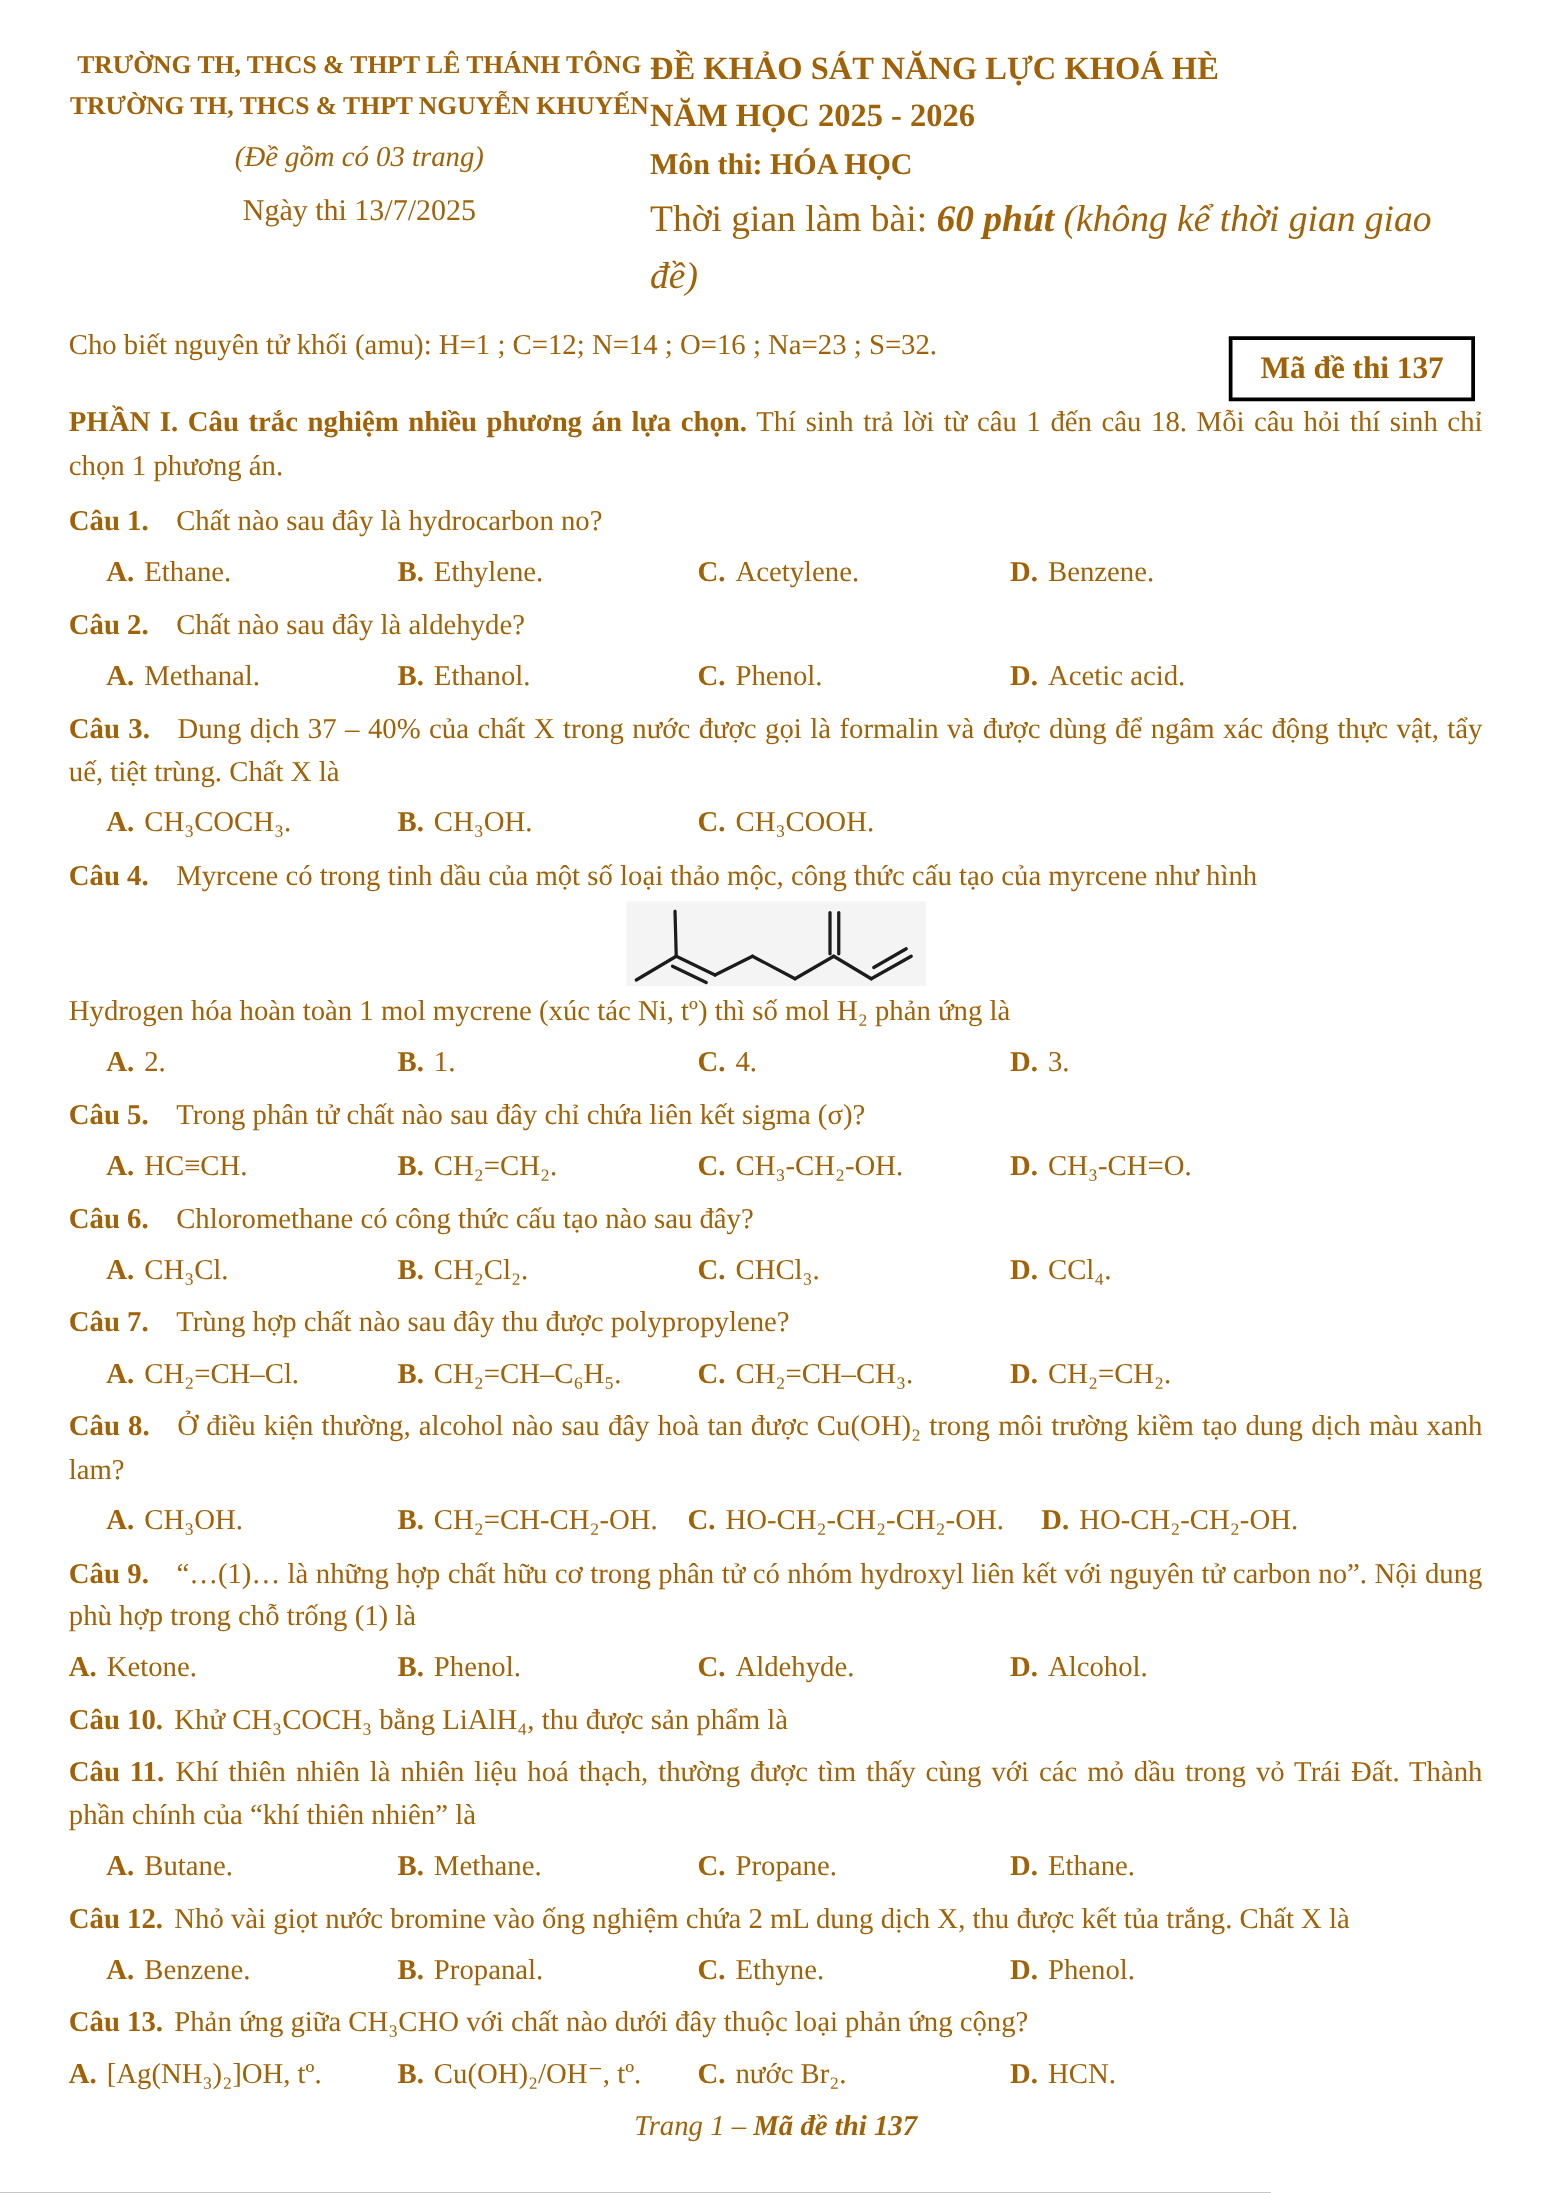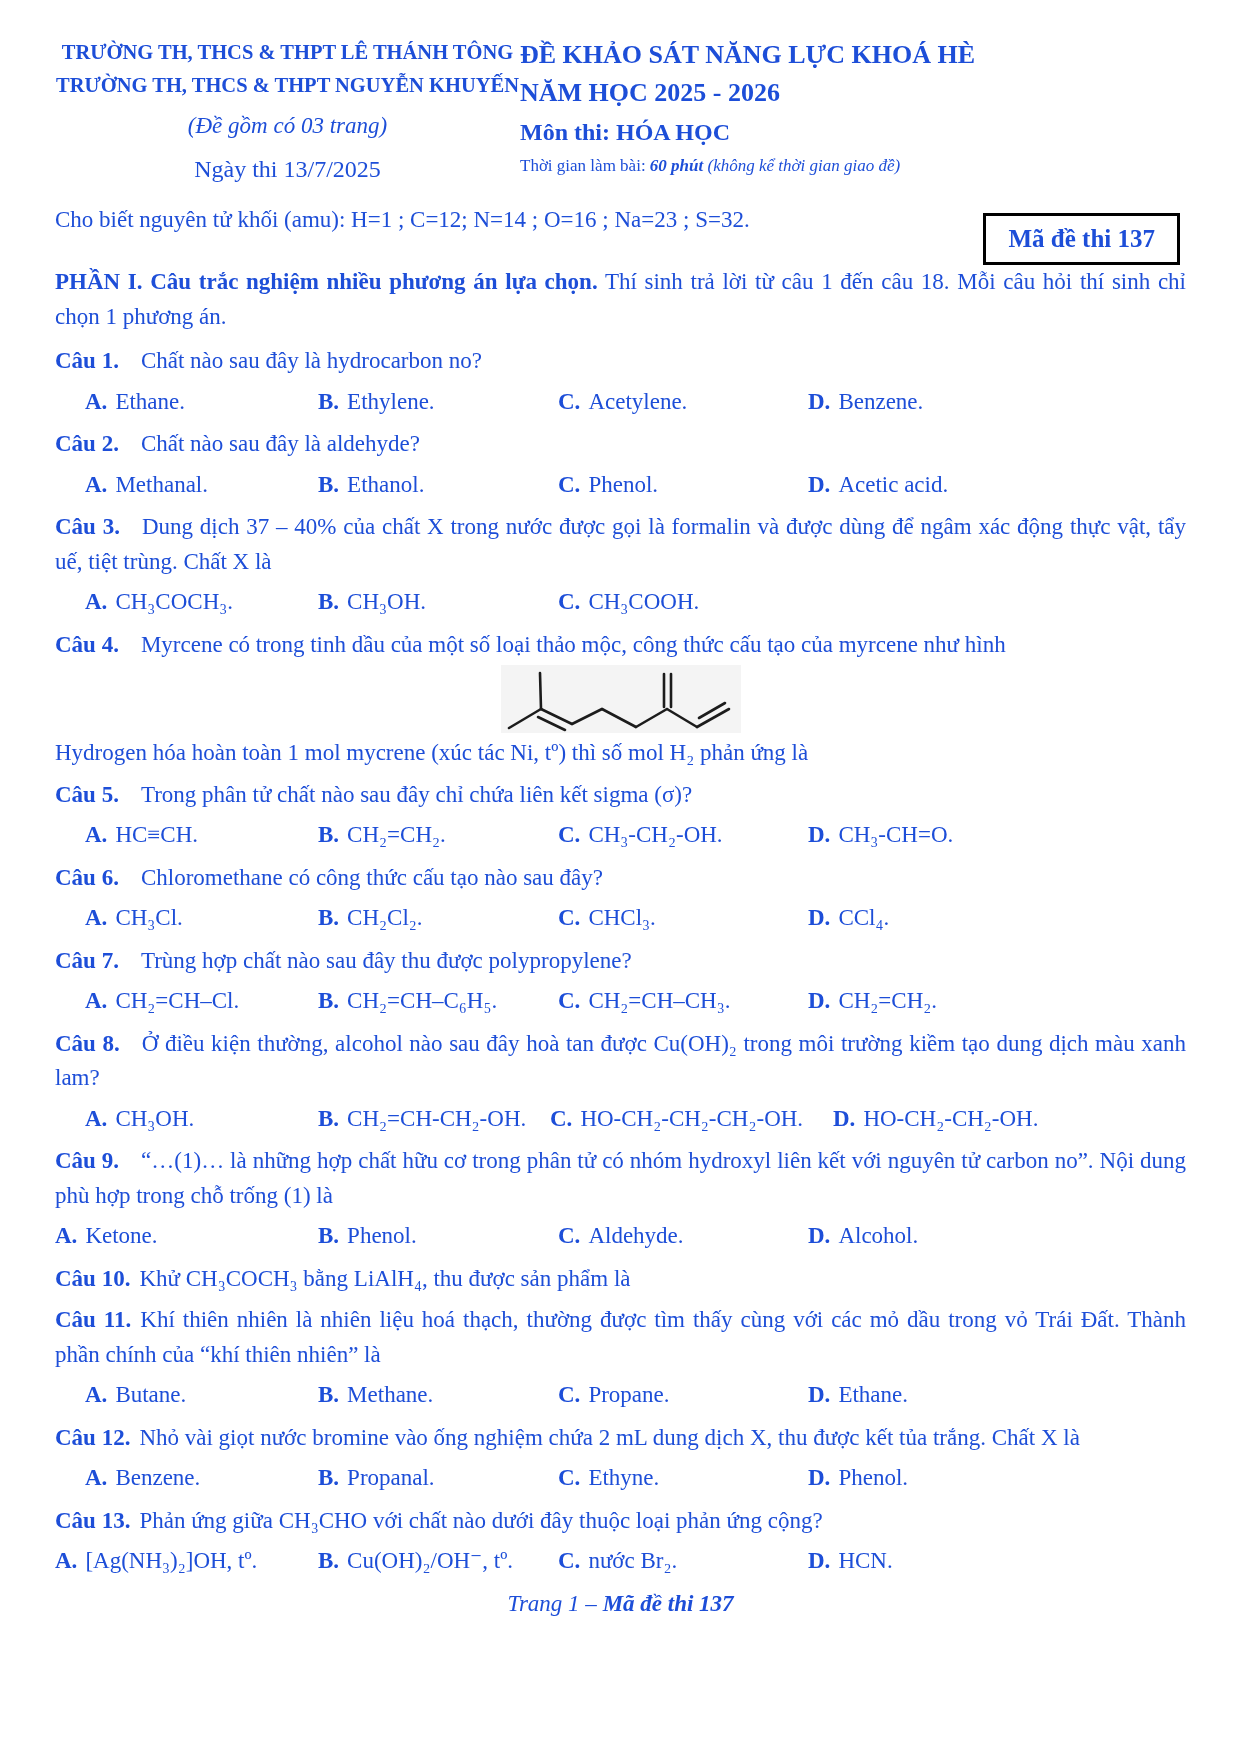--- a/index.html
+++ b/index.html
@@ -4,34 +4,34 @@
 <style>
   html,body { margin:0; padding:0; background:#9a9a9a; }
   .page {
     position:relative;
     width:1241px; height:1754px;
     margin:0 auto;
     background:#ffffff;
     box-sizing:border-box;
     padding:36px 55px 0 55px;
     font-family:"Liberation Serif","DejaVu Serif",serif;
-    color:#1d4ed8;
+    color:#a16207;
     font-size:23px;
     line-height:1.5;
   }
   
   .hdr { display:flex; }
   .hdr-left { width:465px; text-align:center; }
   .hdr-right { flex:1; text-align:left; }
   .school { font-weight:bold; font-size:20.5px; line-height:1.6; }
   .pages-note { font-style:italic; font-size:23px; margin-top:7px; }
   .exam-date { font-size:24px; margin-top:8px; }
   .title-main { font-weight:bold; font-size:26px; line-height:1.45; }
   .subject { font-weight:bold; font-size:24px; margin-top:3px; }
-  .duration { font-size:17px; margin-top:3px; }
+  .duration { font-size:30px; margin-top:3px; }
   .duration .dur-bold { font-weight:bold; font-style:italic; }
   .duration .dur-ital { font-style:italic; }
   
   .code-row { position:relative; margin-top:14px; min-height:64px; }
   .atomic { padding-top:2px; }
   .code-box {
     position:absolute; right:6px; top:12px;
     border:3px solid #000;
     padding:4px 22px;
     font-weight:bold; font-size:25px;
@@ -133,20 +133,26 @@
           <line x1="135" y1="62" x2="166" y2="44"></line>
           <line x1="163" y1="42" x2="163" y2="9"></line>
           <line x1="170" y1="42" x2="170" y2="9"></line>
           <line x1="166" y1="44" x2="196" y2="62"></line>
           <line x1="196" y1="62" x2="228" y2="44"></line>
           <line x1="198" y1="53" x2="224" y2="38"></line>
         </g>
       </svg>
     </div>
     <p class="qtext">Hydrogen hóa hoàn toàn 1 mol mycrene (xúc tác Ni, tº) thì số mol H₂ phản ứng là</p>
+    <div class="opts opts-default">
+      <span class="opt"><b>A.</b><span>2.</span></span>
+      <span class="opt"><b>B.</b><span>1.</span></span>
+      <span class="opt"><b>C.</b><span>4.</span></span>
+      <span class="opt"><b>D.</b><span>3.</span></span>
+    </div>
   </div>
 
   <div class="question">
     <p class="qtext"><b class="qnum gap-wide">Câu 5.</b><span>Trong phân tử chất nào sau đây chỉ chứa liên kết sigma (σ)?</span></p>
     <div class="opts opts-default">
       <span class="opt"><b>A.</b><span>HC≡CH.</span></span>
       <span class="opt"><b>B.</b><span>CH₂=CH₂.</span></span>
       <span class="opt"><b>C.</b><span>CH₃-CH₂-OH.</span></span>
       <span class="opt"><b>D.</b><span>CH₃-CH=O.</span></span>
     </div>

